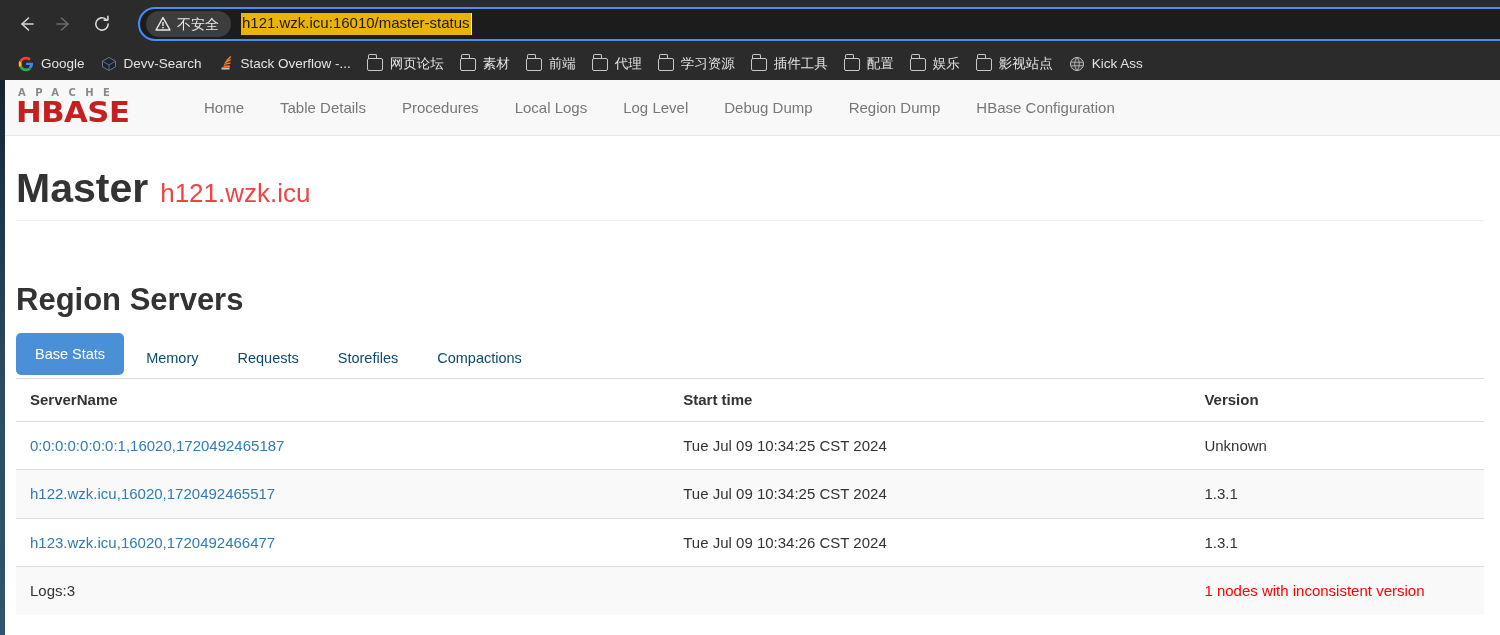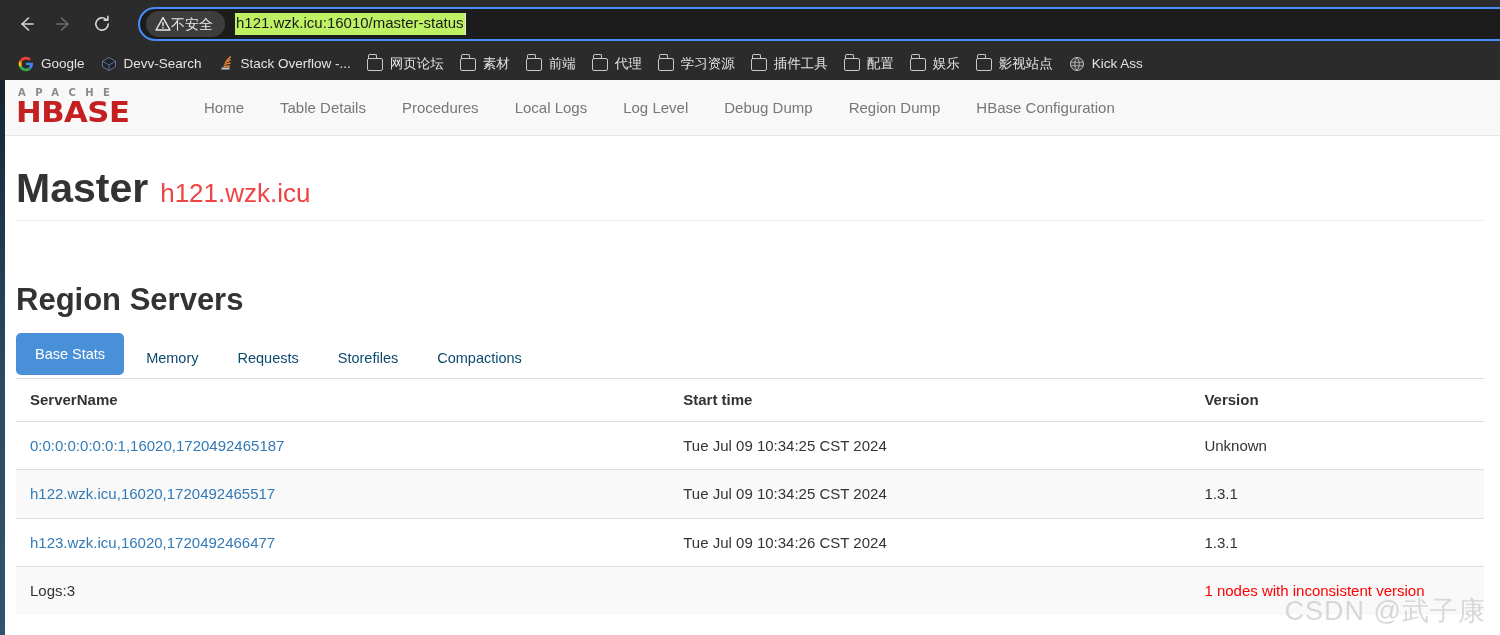--- a/index.html
+++ b/index.html
@@ -59,38 +59,39 @@
     border-radius: 18px;
     display: flex;
     align-items: center;
     padding-left: 6px;
     overflow: hidden;
   }
 
   .security-chip {
     display: flex;
     align-items: center;
+    gap: 6px;
     background: #3d3d3d;
     border-radius: 14px;
     height: 26px;
     padding: 0 12px 0 9px;
     flex: 0 0 auto;
   }
   .security-chip .chip-label {
     color: #e8e8e8;
     font-size: 14px;
     line-height: 1;
     white-space: nowrap;
   }
 
   .url-text {
     margin-left: 10px;
     font-size: 15px;
     color: #1a1a1a;
-    background: #bef264;
+    background: #eab308;
     padding: 1px 1px 2px 1px;
     line-height: 1.25;
     white-space: nowrap;
     border-right: 1px solid #e8e8e8;
   }
 
   
   .bookmarks-row {
     position: absolute;
     top: 48px; left: 0;
@@ -539,15 +540,14 @@
               <td>
                 <span class="warn-text">1 nodes with inconsistent version</span>
               </td>
             </tr>
           </tbody>
         </table>
       </div>
 
     </div>
 
-    <div class="watermark">CSDN @武子康</div>
   </div>
 </div>
 
 </body></html>

